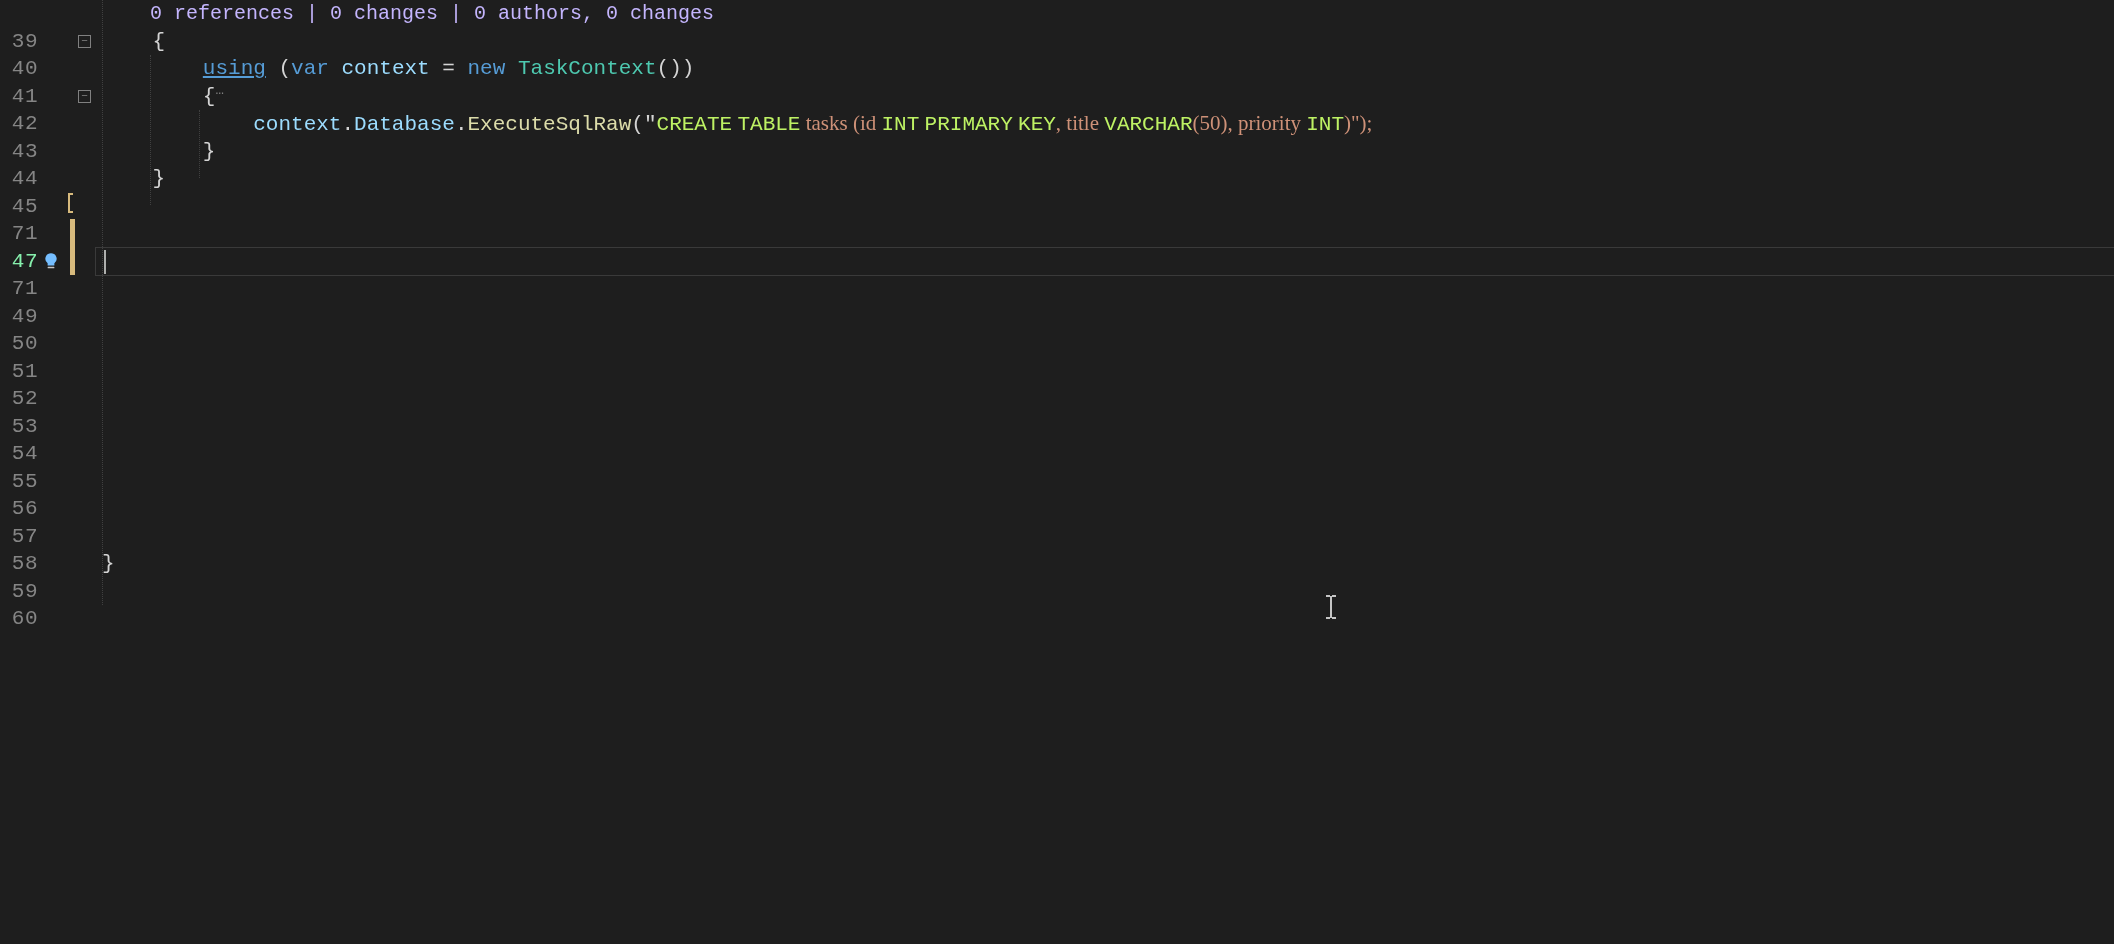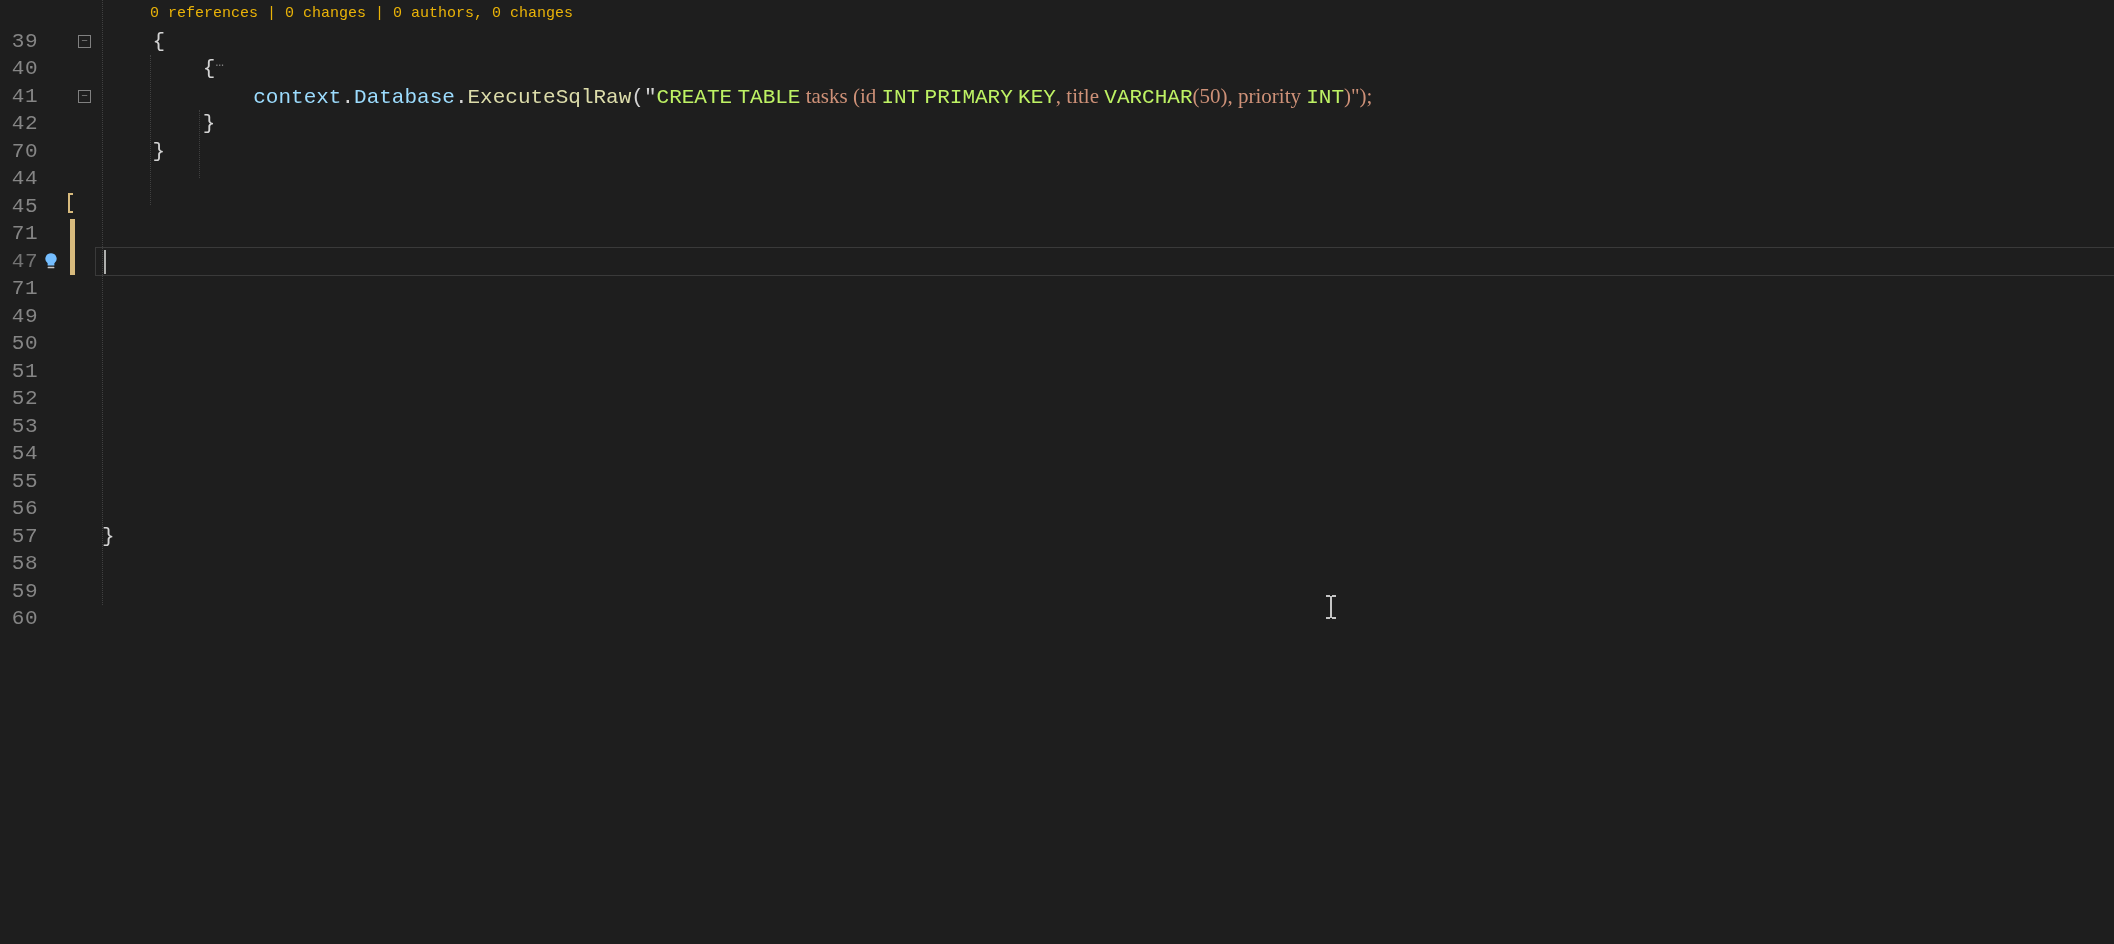--- a/index.html
+++ b/index.html
@@ -29,21 +29,21 @@
     top: 0;
   }
   .ln {
     height: 27.5px;
     line-height: 27.5px;
     color: #858585;
     text-align: right;
     font-size: 21px;
     letter-spacing: 0.5px;
   }
-  .ln.active { color: #737373; }
+  .ln.active { color: #86efac; }
   .fold-column {
     position: absolute;
     right: 0;
     top: 0;
     width: 18px;
   }
   .fold-box {
     position: absolute;
     width: 13px;
     height: 13px;
@@ -81,22 +81,22 @@
     position: relative;
     padding-left: 6px;
   }
   .guide {
     position: absolute;
     top: 0;
     width: 0;
     border-left: 1px dotted #404040;
   }
   .codelens {
-    color: #eab308;
-    font-size: 15px;
+    color: #c4b5fd;
+    font-size: 20px;
     height: 27.5px;
     line-height: 27.5px;
     padding-left: 54px;
   }
   .kw-blue { color: #569cd6; }
   .fn-yellow { color: #dcdcaa; }
   .cls-teal { color: #4ec9b0; }
   .var { color: #9cdcfe; }
   .str { color: #ce9178; font-family: Liberation Serif, serif; }
   .sql-kw { color: #bef264; }
@@ -137,21 +137,21 @@
 
 <div class="editor">
 
   <div class="gutter">
     <div class="line-numbers" id="ln-container">
         <div class="ln"></div>
         <div class="ln">39</div>
         <div class="ln">40</div>
         <div class="ln">41</div>
         <div class="ln">42</div>
-        <div class="ln">70</div>
+        <div class="ln">43</div>
         <div class="ln">44</div>
         <div class="ln">45</div>
         <div class="ln">71</div>
         <div class="ln active">47</div>
         <div class="ln">71</div>
         <div class="ln">49</div>
         <div class="ln">50</div>
         <div class="ln">51</div>
         <div class="ln">52</div>
         <div class="ln">53</div>
@@ -187,20 +187,21 @@
     <div class="guide" style="left:103px;top:110px;height:68px;"></div>
 
     <div class="current-line" style="top:247.5px;"></div>
     <div class="caret" style="left:8px;top:250px;"></div>
 
     <div class="code-line codelens">0 references | 0 changes | 0 authors, 0 changes</div>
 
 
     <div class="code-line">    <span class="punc">{</span></div>
 
+    <div class="code-line">        <span class="kw-blue underline">using</span> <span class="punc">(</span><span class="kw-blue">var</span> <span class="var">context</span><span class="punc"> = </span><span class="kw-blue">new</span> <span class="cls-teal">TaskContext</span><span class="punc">())</span></div>
 
     <div class="code-line">        <span class="punc">{</span><span class="dots">…</span></div>
 
     <div class="code-line">            <span class="var">context</span><span class="punc">.</span><span class="var">Database</span><span class="punc">.</span><span class="fn-yellow">ExecuteSqlRaw</span><span class="punc">("</span><span class="sql-kw">CREATE</span><span class="str"> </span><span class="sql-kw">TABLE</span><span class="str"> tasks (id </span><span class="sql-kw">INT</span><span class="str"> </span><span class="sql-kw">PRIMARY</span><span class="str"> </span><span class="sql-kw">KEY</span><span class="str">, title </span><span class="sql-kw">VARCHAR</span><span class="str">(50), priority </span><span class="sql-kw">INT</span><span class="str">)");</span></div>
 
     <div class="code-line">        <span class="punc">}</span></div>
 
     <div class="code-line">    <span class="punc">}</span></div>
 
     <div class="code-line"></div>

